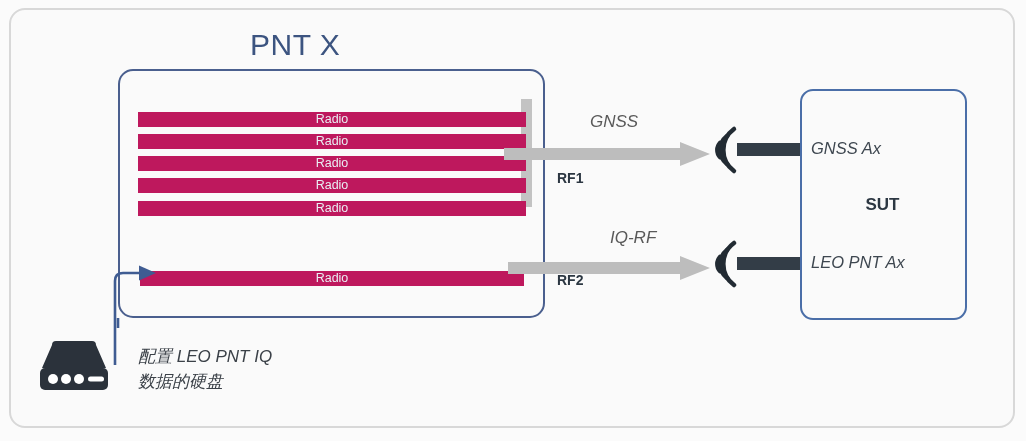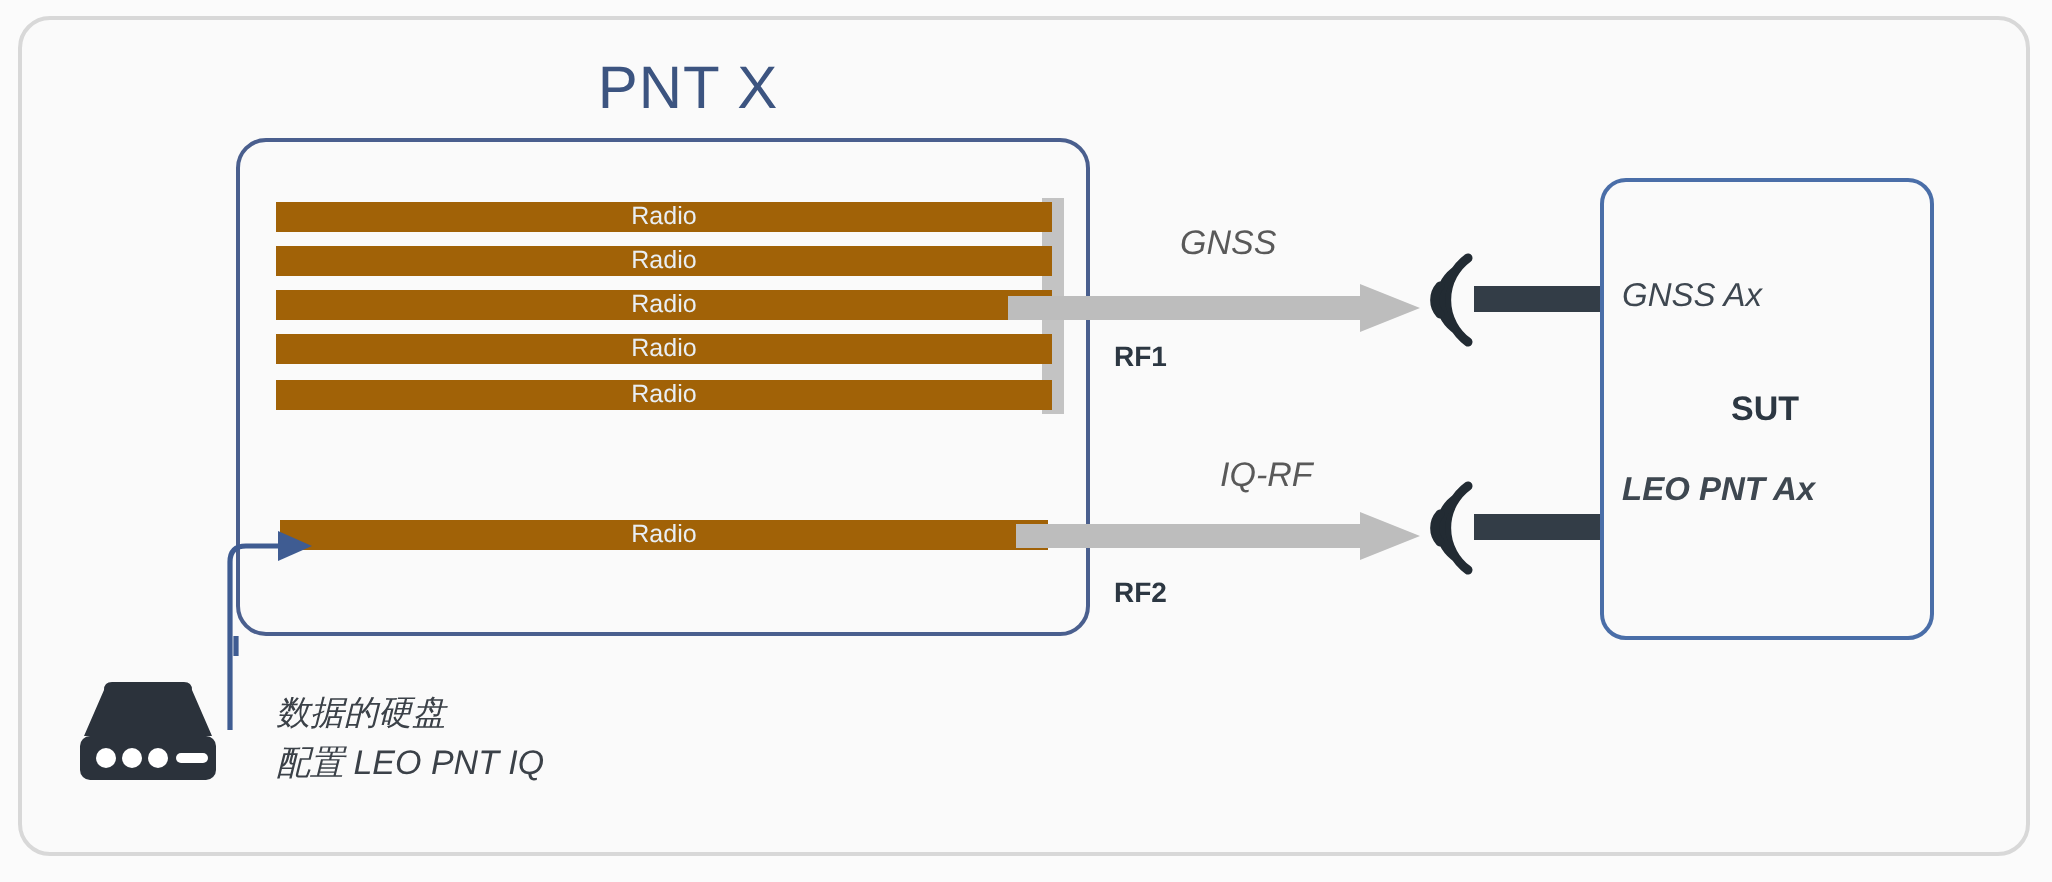--- a/index.html
+++ b/index.html
@@ -26,24 +26,23 @@
     height: 420px;
     border: 2px solid #d8d8d8;
     border-radius: 16px;
     background: #fafafa;
     box-sizing: border-box;
   }
 
   
   #pnt-title {
     position: absolute;
-    left: 264px;
+    left: 250px;
     top: 28px;
     width: 160px;
-    text-align: center;
     font-size: 30px;
     color: #3c5480;
     letter-spacing: 0.5px;
     white-space: nowrap;
   }
 
   
   #pnt-enclosure {
     position: absolute;
     left: 118px;
@@ -53,26 +52,27 @@
     border: 2.5px solid #4a5f8e;
     border-radius: 15px;
     background: #fafafa;
     box-sizing: border-box;
   }
 
   
   .radio-bar {
     position: absolute;
     height: 15px;
-    background: #a16207;
+    background: #be185d;
     color: #e9eef3;
     font-size: 12.5px;
     line-height: 15px;
     text-align: center;
     white-space: nowrap;
+    margin-top: 11px;
   }
   .radio-bar.stack { left: 138px; width: 388px; }
   .radio-bar.r0 { top: 101px; }
   .radio-bar.r1 { top: 123px; }
   .radio-bar.r2 { top: 145px; }
   .radio-bar.r3 { top: 167px; }
   .radio-bar.r4 { top: 190px; }
   .radio-bar.iq  { left: 140px; width: 384px; top: 260px; }
 
   
@@ -113,21 +113,21 @@
   .link-label-bold {
     position: absolute;
     font-size: 14px;
     font-weight: bold;
     color: #2c3742;
     white-space: nowrap;
   }
   #lbl-gnss  { left: 558px; top: 112px; }
   #lbl-rf1   { left: 557px; top: 170px; }
   #lbl-iqrf  { left: 578px; top: 228px; }
-  #lbl-rf2   { left: 557px; top: 288px; }
+  #lbl-rf2   { left: 557px; top: 272px; }
 
   
   .antenna {
     position: absolute;
     width: 46px;
     height: 62px;
   }
   #antenna-gnss { left: 700px; top: 119px; }
   #antenna-leo  { left: 700px; top: 233px; }
 
@@ -153,21 +153,21 @@
     box-sizing: border-box;
   }
   .sut-port-label {
     position: absolute;
     font-size: 16.5px;
     font-style: italic;
     color: #3e4750;
     white-space: nowrap;
   }
   #sut-lbl-gnss { left: 811px; top: 139px; text-align: center; }
-  #sut-lbl-leo  { left: 811px; top: 236px; font-weight: bold; }
+  #sut-lbl-leo  { left: 811px; top: 253px; }
   #sut-lbl-name {
     position: absolute;
     left: 800px;
     top: 195px;
     width: 165px;
     text-align: center;
     font-size: 17px;
     font-weight: bold;
     color: #2c3742;
     white-space: nowrap;
@@ -272,17 +272,17 @@
   <svg id="drive-icon" viewBox="0 0 72 52">
     <path d="M14 5 Q14 1 18 1 L54 1 Q58 1 58 5 L68 28 L4 28 Z" fill="#2b323b"></path>
     <rect x="2" y="28" width="68" height="22" rx="5" fill="#2b323b"></rect>
     <circle cx="15" cy="39" r="5" fill="#ffffff"></circle>
     <circle cx="28" cy="39" r="5" fill="#ffffff"></circle>
     <circle cx="41" cy="39" r="5" fill="#ffffff"></circle>
     <rect x="50" y="36.5" width="16" height="5" rx="2.5" fill="#ffffff"></rect>
   </svg>
 
   <div id="drive-caption">
+    <span class="line">配置 LEO PNT IQ</span>
     <span class="line">数据的硬盘</span>
-    <span class="line">配置 LEO PNT IQ</span>
   </div>
 
 </div>
 
 </body></html>

